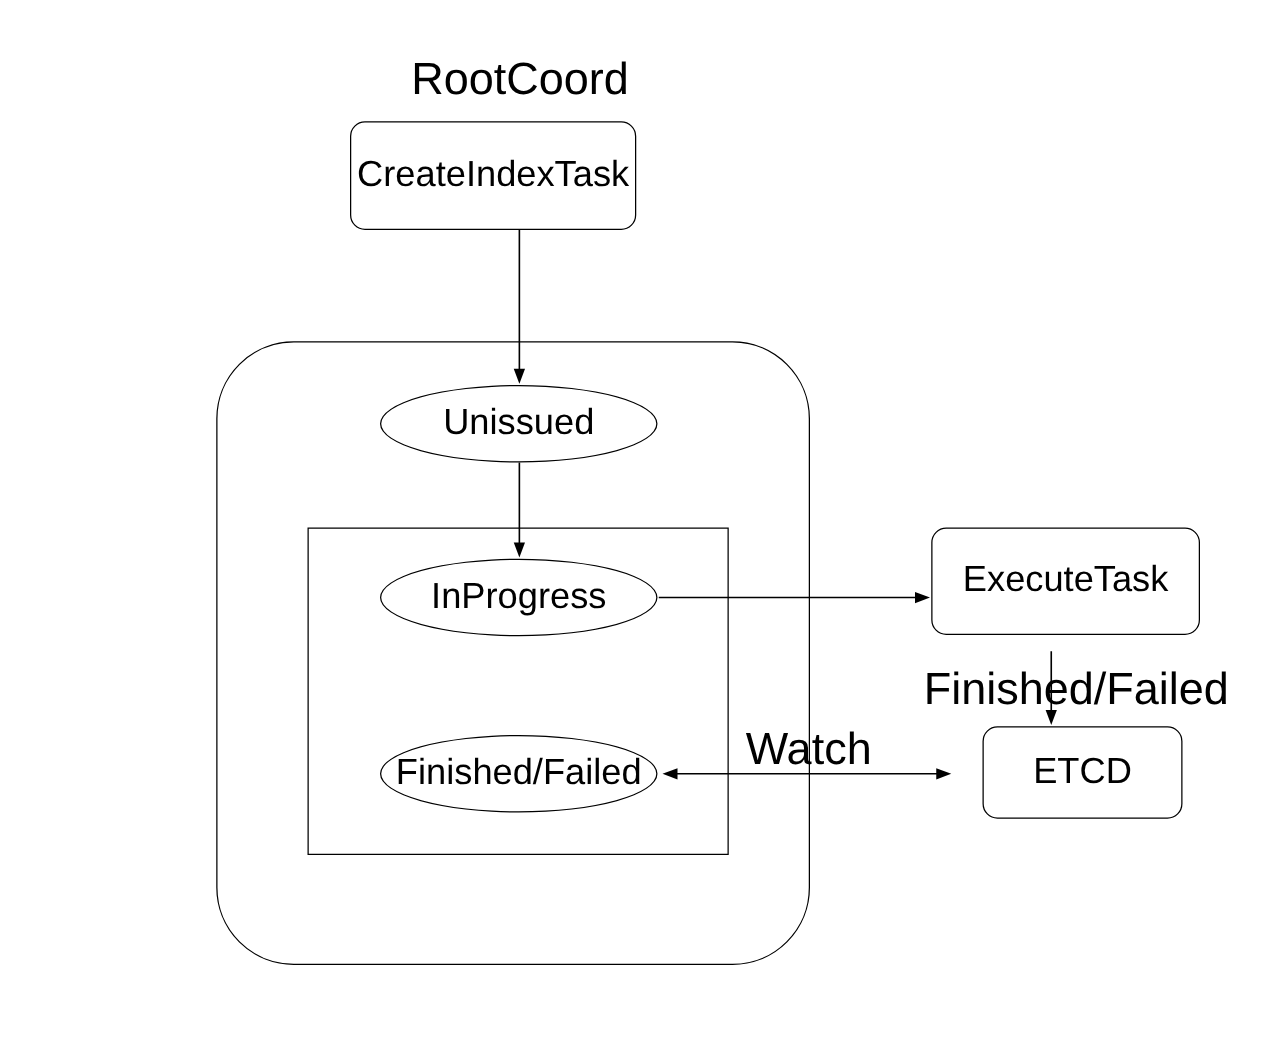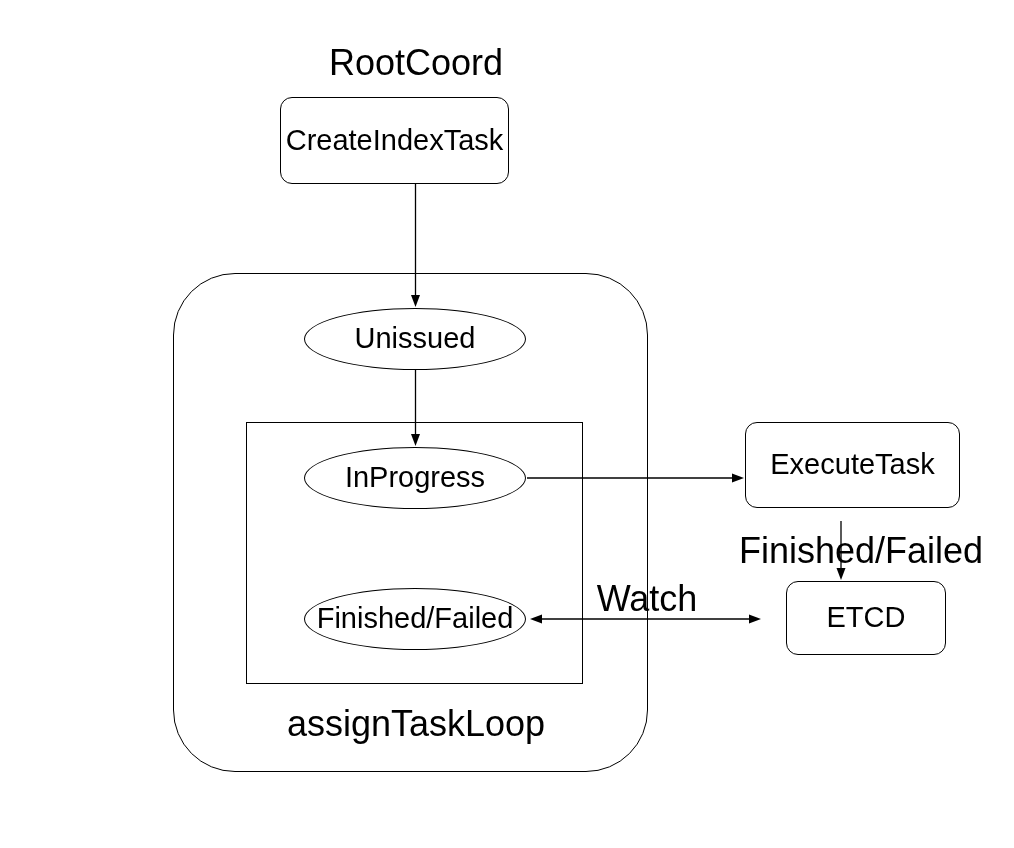--- a/index.html
+++ b/index.html
@@ -141,17 +141,16 @@
     <span>Unissued</span>
   </div>
   <div class="node ellipse" id="in-progress">
     <span>InProgress</span>
   </div>
   <div class="node ellipse" id="finished-failed">
     <span>Finished/Failed</span>
   </div>
 
   <div class="lbl" id="lbl-rootcoord">RootCoord</div>
-  <div class="lbl" id="lbl-assigntaskloop">assignTaskLoop</div>
   <div class="lbl" id="lbl-finished-failed">Finished/Failed</div>
   <div class="lbl" id="lbl-watch">Watch</div>
 
 </div>
 
 </body></html>

